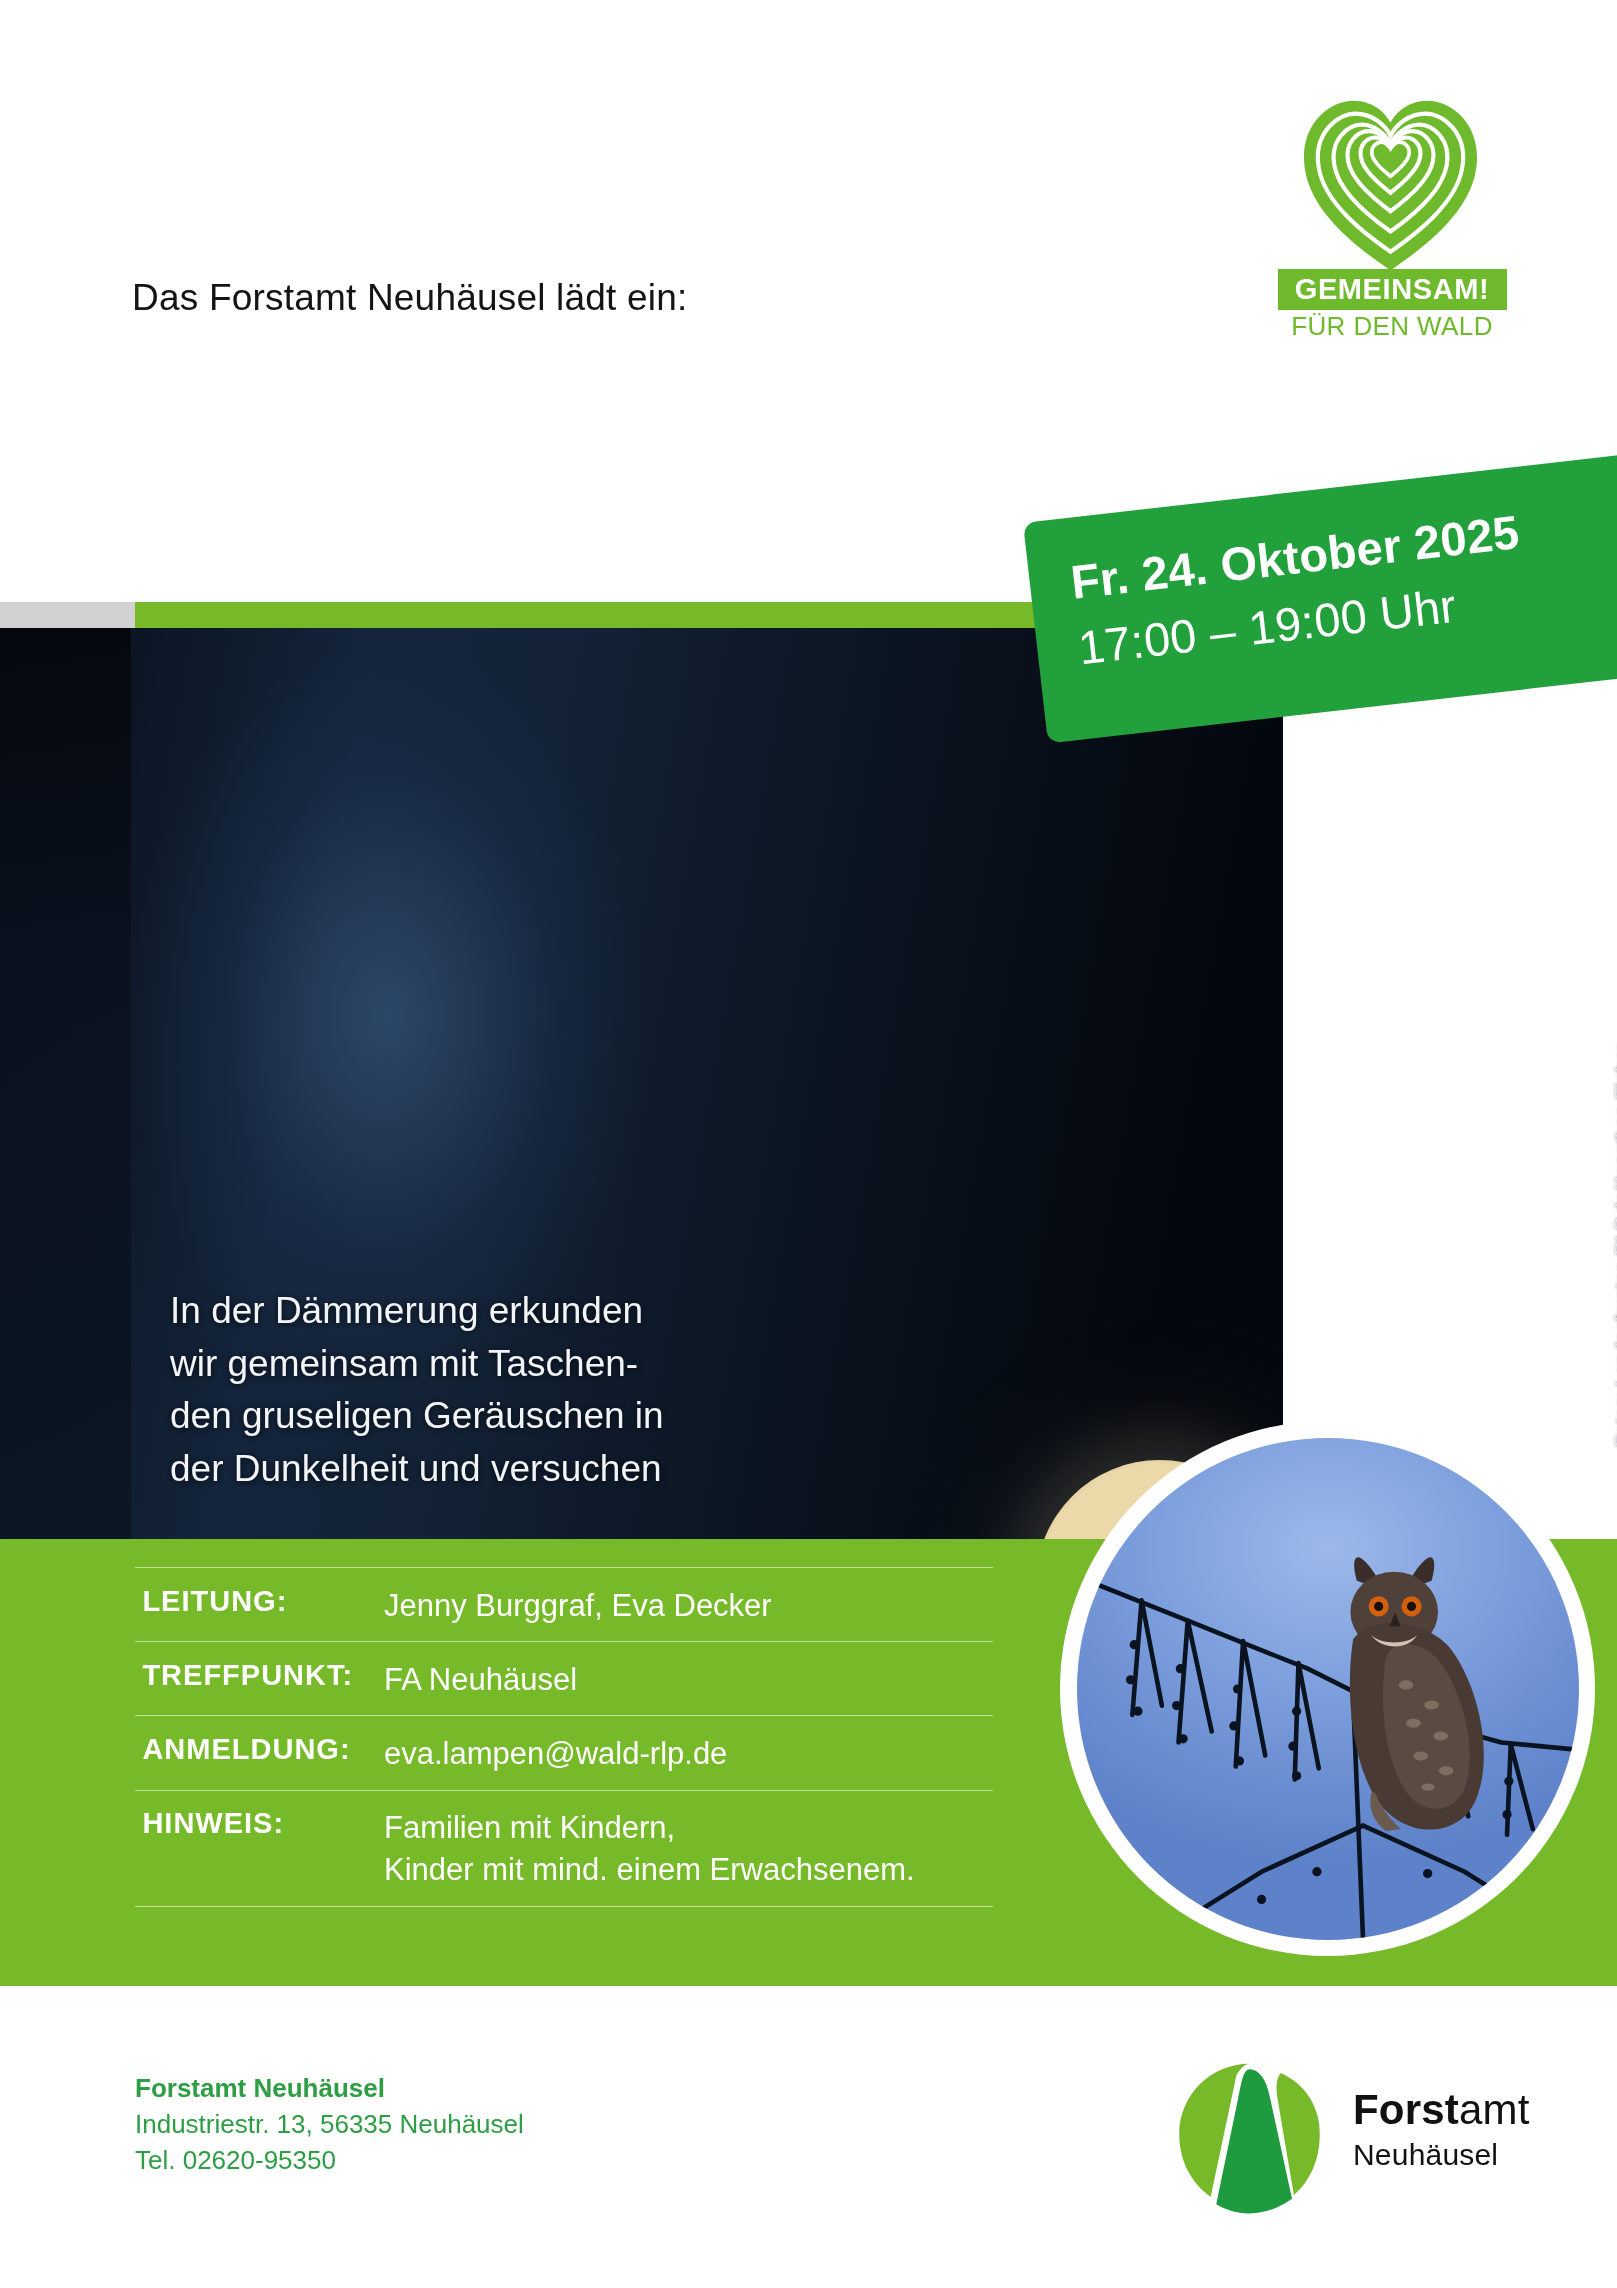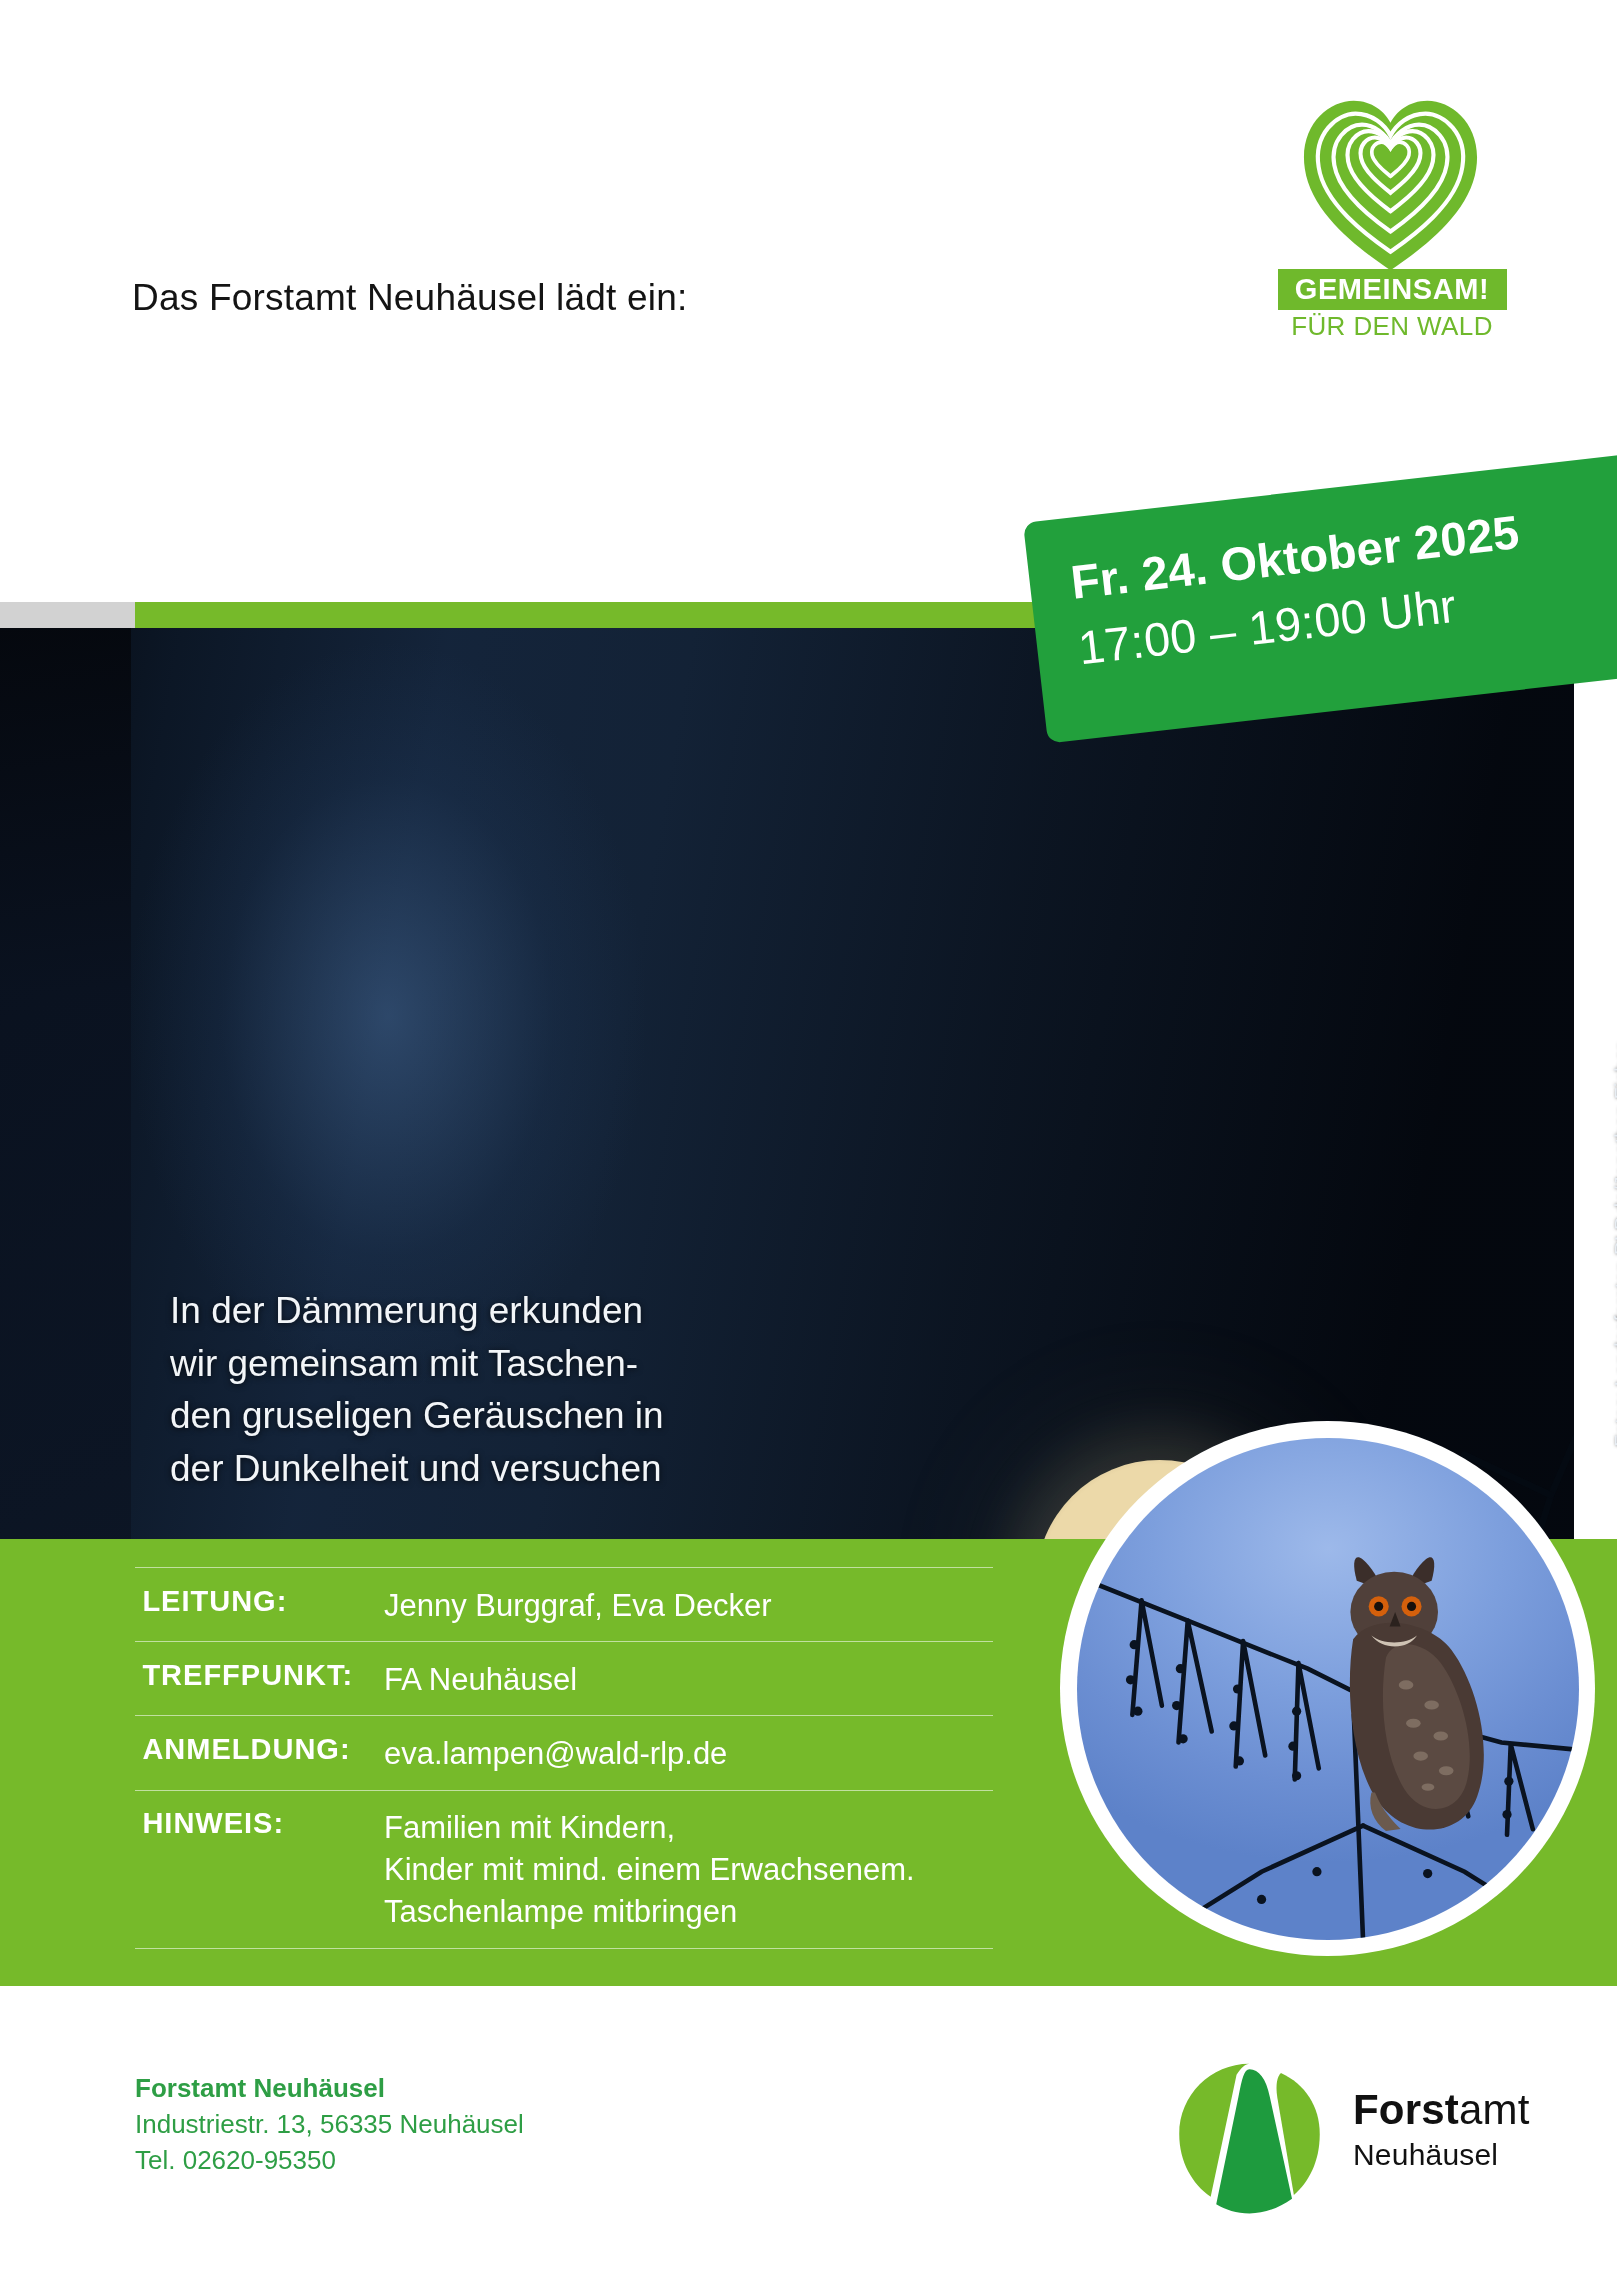--- a/index.html
+++ b/index.html
@@ -37,21 +37,21 @@
     color:#6FB92C;font-size:26px;letter-spacing:0.4px;
   }
 
   
   .divider{position:absolute;left:0;top:602px;height:26px;width:100%;}
   .divider .grey{position:absolute;left:0;top:0;width:135px;height:26px;background:#d2d2d2;}
   .divider .green{position:absolute;left:135px;top:0;width:1043px;height:26px;background:#76BA2A;}
 
   
   .photo{
-    position:absolute;left:0;top:628px;width:1574px;height:912px;overflow:hidden;
+    position:absolute;left:0;top:628px;width:1283px;height:912px;overflow:hidden;
     background:#c2410c;
   }
   .sky{
     position:absolute;inset:0;
     background:
       radial-gradient(ellipse 480px 591px at 1158px 941px, rgba(255,245,215,.20) 0%, rgba(255,240,200,.06) 35%, rgba(0,0,0,0) 62%),
       radial-gradient(ellipse 701px 517px at 277px 554px, rgba(58,96,150,.85) 0%, rgba(30,54,92,.6) 45%, rgba(8,18,34,0) 80%),
       radial-gradient(ellipse 831px 646px at 1384px 277px, rgba(26,48,80,.85) 0%, rgba(10,20,36,.2) 70%),
       linear-gradient(165deg,#0b1726 0%,#16293f 30%,#1d3css 31%,#15293e 55%,#0a1220 100%);
     background-color:#101d2e;
@@ -249,21 +249,20 @@
         <div class="info-value">
           <span class="vline">eva.lampen@wald-rlp.de</span>
         </div>
       </div>
 
       <div class="info-row last">
         <div class="info-label">HINWEIS:</div>
         <div class="info-value">
           <span class="vline">Familien mit Kindern,</span>
           <span class="vline">Kinder mit mind. einem Erwachsenem.</span>
-          <span class="vline">Taschenlampe mitbringen</span>
         </div>
       </div>
 
     </div>
   </div>
 
   <div class="owl-wrap">
     <div class="owl-circle">
       <svg class="branches" viewBox="0 0 544 544">
         <g stroke="#0a1320" stroke-width="5" fill="none" stroke-linecap="round">

